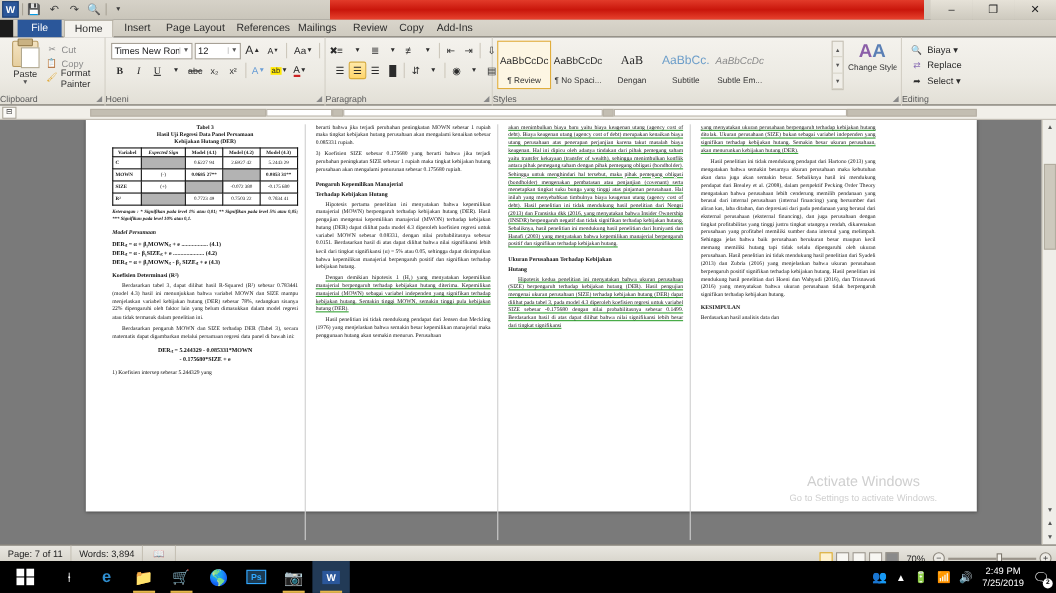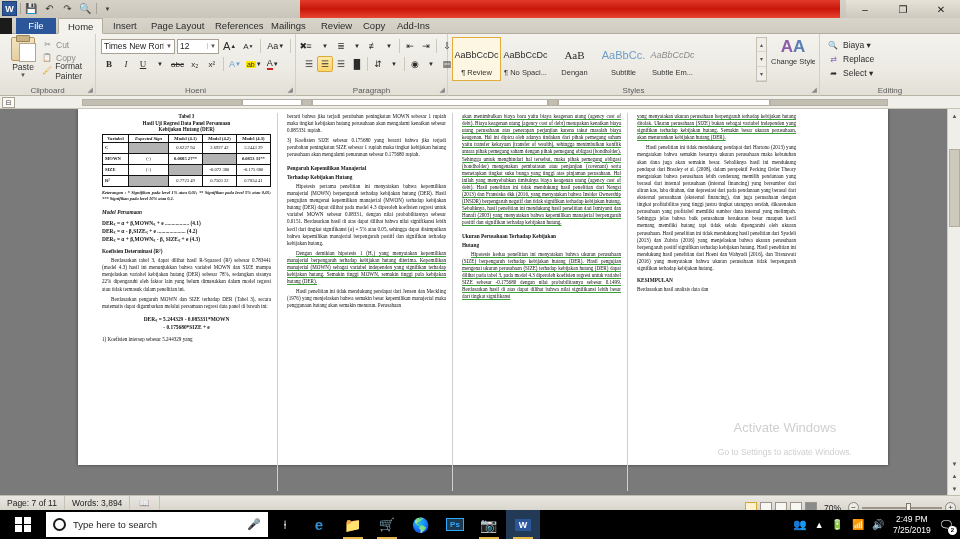--- a/index.html
+++ b/index.html
@@ -61,21 +61,21 @@
 
   
   .ribbon {
     position: absolute; top: 34px; left: 0; width: 960px; height: 62px;
     background: linear-gradient(to bottom,#f4f2ed 0%,#eceae3 60%,#e2dfd6 100%);
     border-bottom: 1px solid #b9b3a6;
   }
   .grp { position: absolute; top: 0; height: 62px; border-right: 1px solid #d3cfc5; }
   .grp-label {
     position: absolute; bottom: 1px; left: 0; width: 100%;
-    text-align: center; font-size: 8px; color: #5a5a5a;
+    text-align: left; font-size: 8px; color: #5a5a5a;
   }
   .dlg { position: absolute; bottom: 2px; right: 2px; font-size: 7px; color: #8a8a8a; }
 
   
   #g-clip { left: 0; width: 96px; }
   .paste-btn { position: absolute; left: 6px; top: 3px; width: 34px; text-align: center; }
   .clip-ico {
     width: 24px; height: 24px; margin: 0 auto; position: relative;
     background: linear-gradient(to bottom,#f3e2c0,#e6cfa0);
     border: 1px solid #b99a5e; border-radius: 2px;
@@ -184,21 +184,21 @@
     font-size: 4.6px; line-height: 5px; padding: 1px 1px; color: #111; text-align: center;
   }
   table.dt th { font-weight: bold; }
   table.dt td.lft { text-align: left; font-weight: bold; padding-left: 2px; }
   td.shade { background: #b3b3b3; }
   .tcap { font-family: "Liberation Serif", serif; font-size: 5.1px; font-weight: bold; text-align: center; line-height: 6.6px; color:#111; }
 
   
   .wm { position: absolute; right: 36px; bottom: 8px; text-align: center; color: #cfcfcf; pointer-events: none; }
   .wm .w1 { font-size: 13px; }
-  .wm .w2 { font-size: 8.5px; margin-top: 12px; }
+  .wm .w2 { font-size: 8.5px; margin-top: 2px; }
 
   
   .vscroll { position: absolute; right: 0; top: 109px; width: 13px; height: 386px; background: #efeee9; border-left: 1px solid #cfcabd; }
   .vthumb { position: absolute; left: 1px; top: 40px; width: 11px; height: 78px; background: #cdc9bd; border: 1px solid #b2ada0; }
   .sarrow { position: absolute; left: 1px; width: 11px; height: 11px; font-size: 6px; color: #555; display: flex; align-items: center; justify-content: center; }
 
   
   .status {
     position: absolute; top: 495px; left: 0; width: 960px; height: 15px;
     background: linear-gradient(to bottom,#e9e7e1,#d9d6cd); border-top: 1px solid #c1bcb0;
@@ -568,25 +568,20 @@
 
   <div class="taskbar">
     <div class="startb">
       <div class="winlogo">
           <i></i>
           <i></i>
           <i></i>
           <i></i>
         </div>
     </div>
-    <div class="searchbox">
-      <div class="circ"></div>
-      <div class="sbtxt">Type here to search</div>
-      <div style="font-size:11px;color:#333">🎤</div>
-    </div>
     <div class="tbicon" style="color:#fff;font-size:12px">⍿</div>
     <div class="tbicon" style="color:#2f8fd1;font-size:15px;font-weight:bold">e</div>
     <div class="tbicon open" style="color:#e8c96a;font-size:14px">📁</div>
     <div class="tbicon open" style="color:#ddd;font-size:13px">🛒</div>
     <div class="tbicon" style="font-size:14px">🌎</div>
     <div class="tbicon">
         <span style="background:#1b3a52;color:#31a8ff;font-size:8px;font-weight:bold;padding:1px 3px;border:1px solid #31a8ff">Ps</span>
       </div>
     <div class="tbicon open" style="color:#fff;font-size:14px">📷</div>
     <div class="tbicon open" style="background:#223a56">

